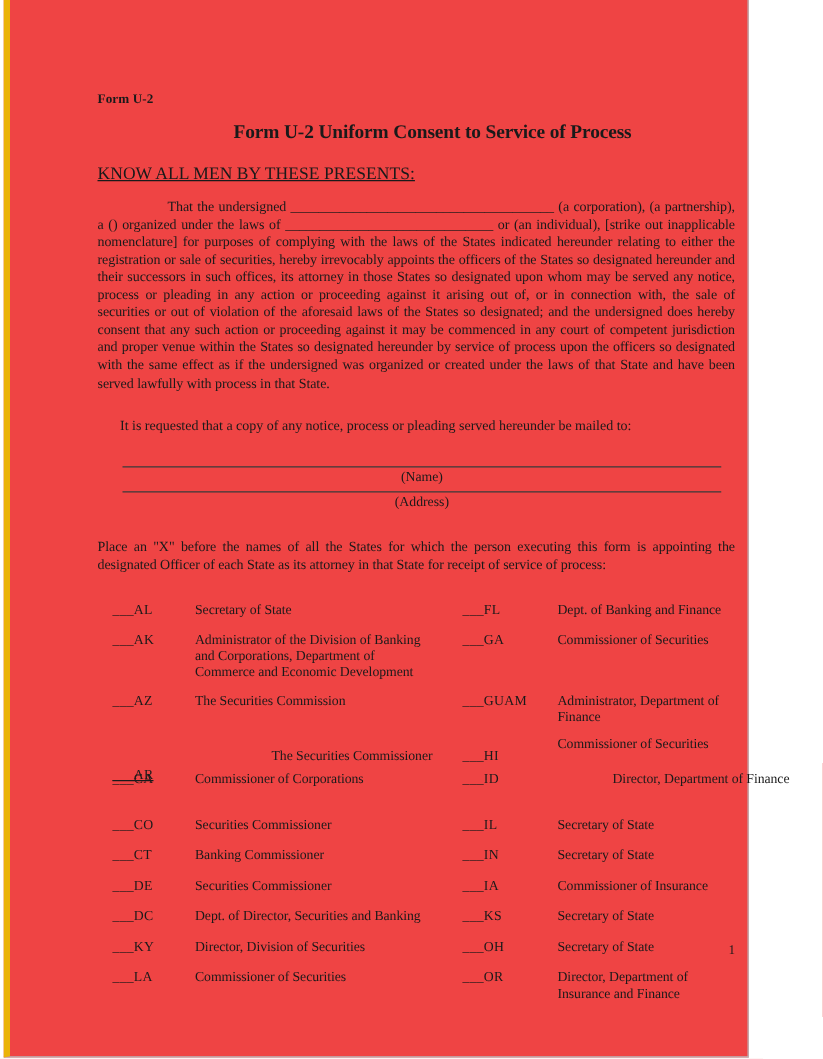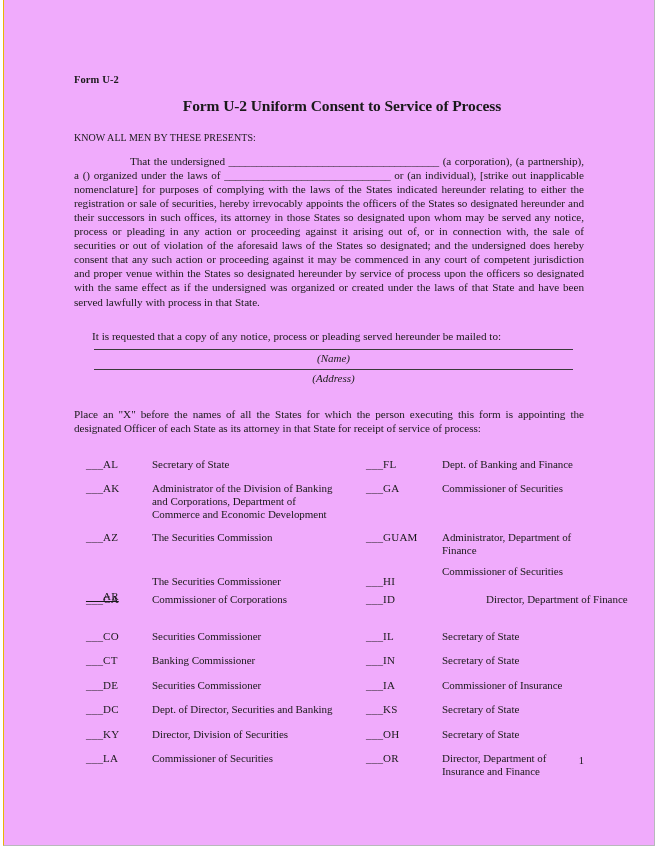--- a/index.html
+++ b/index.html
@@ -13,24 +13,24 @@
     height: 847px;
     overflow: hidden;
     font-family: "Liberation Serif", "DejaVu Serif", serif;
     color: #1a1a1a;
   }
 
   .page-sheet {
     position: absolute;
     left: 3px;
     top: 0px;
-    width: 652px;
+    width: 596px;
     height: 846px;
-    background: #f0abfc;
-    border-left: 1px solid #eab308;
+    background: #ef4444;
+    border-left: 5px solid #eab308;
     border-right: 1px solid #b8b8bc;
     border-bottom: 1px solid #b8b8bc;
     box-sizing: border-box;
   }
 
   .page-body {
     position: absolute;
     left: 70px;
     top: 74px;
     width: 510px;
@@ -48,22 +48,23 @@
     margin-top: 10px;
     text-align: center;
     font-size: 15.5px;
     font-weight: bold;
     letter-spacing: -0.1px;
     padding-left: 26px;
   }
 
   .know-all {
     margin-top: 17px;
-    font-size: 10px;
+    font-size: 14px;
     letter-spacing: 0.05px;
+    text-decoration: underline;
   }
 
   
   .recital {
     margin-top: 11px;
     font-size: 11.2px;
     line-height: 14.1px;
     text-align: justify;
     text-indent: 56px;
     letter-spacing: -0.05px;
@@ -72,22 +73,21 @@
 
   
   .mailto-line {
     margin-top: 21px;
     text-align: left;
     font-size: 11.2px;
     padding-left: 18px;
   }
 
   .sig-block {
-    margin-top: 7px;
-    font-style: italic;
+    margin-top: 26px;
   }
   .sig-rule {
     width: 479px;
     margin-left: 20px;
     height: 0;
     border-top: 1px solid #3a3a3a;
   }
   .sig-caption {
     width: 479px;
     margin-left: 20px;
@@ -188,21 +188,21 @@
           <div class="state-row">
             <span class="state-code" style="top: 24px;">___AK</span>
             <span class="state-desc" style="top: 24px;">Administrator of the Division of Banking and Corporations, Department of Commerce and Economic Development</span>
           </div>
           <div class="state-row">
             <span class="state-code" style="top: 73px;">___AZ</span>
             <span class="state-desc" style="top: 73px;">The Securities Commission</span>
           </div>
           <div class="state-row">
             <span class="state-code" style="top: 132px; text-decoration: underline;">___AR</span>
-            <span class="state-desc" style="top: 117px;">The Securities Commissioner</span>
+            <span class="state-desc" style="top: 117px; text-align: right;">The Securities Commissioner</span>
           </div>
           <div class="state-row">
             <span class="state-code" style="top: 135px;">___CA</span>
             <span class="state-desc" style="top: 135px;">Commissioner of Corporations</span>
           </div>
           <div class="state-row">
             <span class="state-code" style="top: 172px;">___CO</span>
             <span class="state-desc" style="top: 172px;">Securities Commissioner</span>
           </div>
           <div class="state-row">

